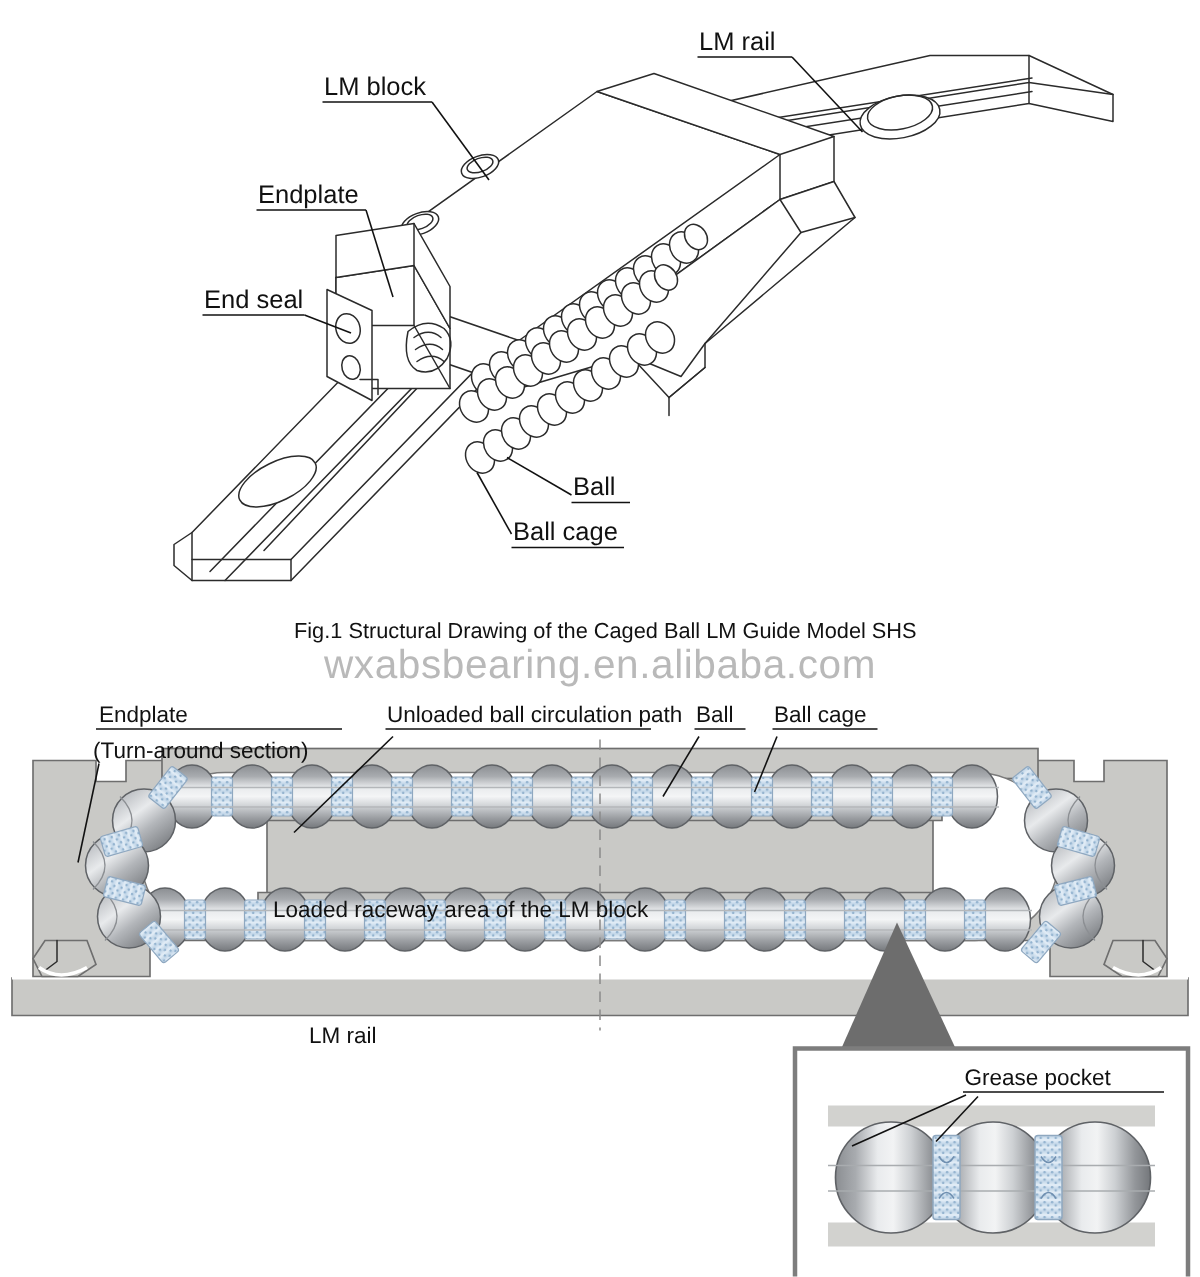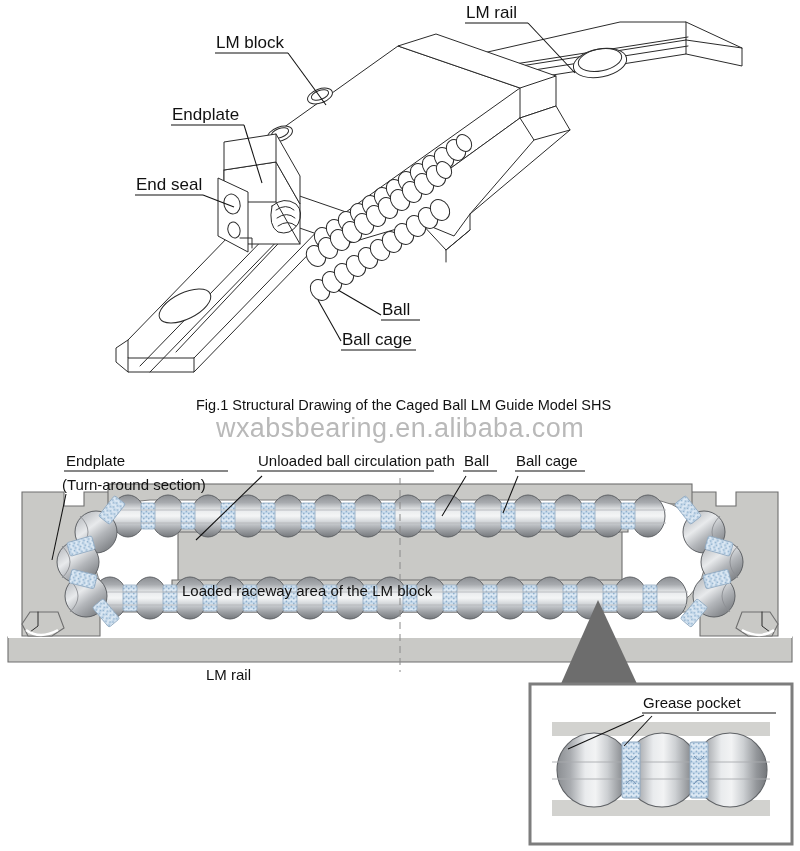--- a/index.html
+++ b/index.html
@@ -1,21 +1,21 @@
 <!DOCTYPE html>
 <html><head>
 <meta charset="utf-8">
 <style>
   html,body{margin:0;padding:0;background:#ffffff;}
   body{
     width:800px;height:851px;position:relative;overflow:hidden;
     font-family:"Liberation Sans","DejaVu Sans",sans-serif;
     color:#111;
   }
-  #stage{position:absolute;left:0;top:0;width:800px;height:718px;}
+  #stage{position:absolute;left:0;top:15px;width:800px;height:718px;}
   svg{display:block;}
   .lbl{font-family:"Liberation Sans","DejaVu Sans",sans-serif;fill:#111;}
   .lbl-top{font-size:17px;}
   .lbl-bot{font-size:15px;}
   .cap{font-size:14.5px;}
   .wm{font-size:27px;fill:#b9b9b9;letter-spacing:0.4px;}
   .ln{stroke:#111;stroke-width:1.05;fill:none;}
   .ul{stroke:#111;stroke-width:1.1;}
   .art{stroke:#2b2b2b;stroke-width:1;fill:none;stroke-linejoin:round;stroke-linecap:round;}
   .artf{stroke:#2b2b2b;stroke-width:1;fill:#ffffff;stroke-linejoin:round;}

